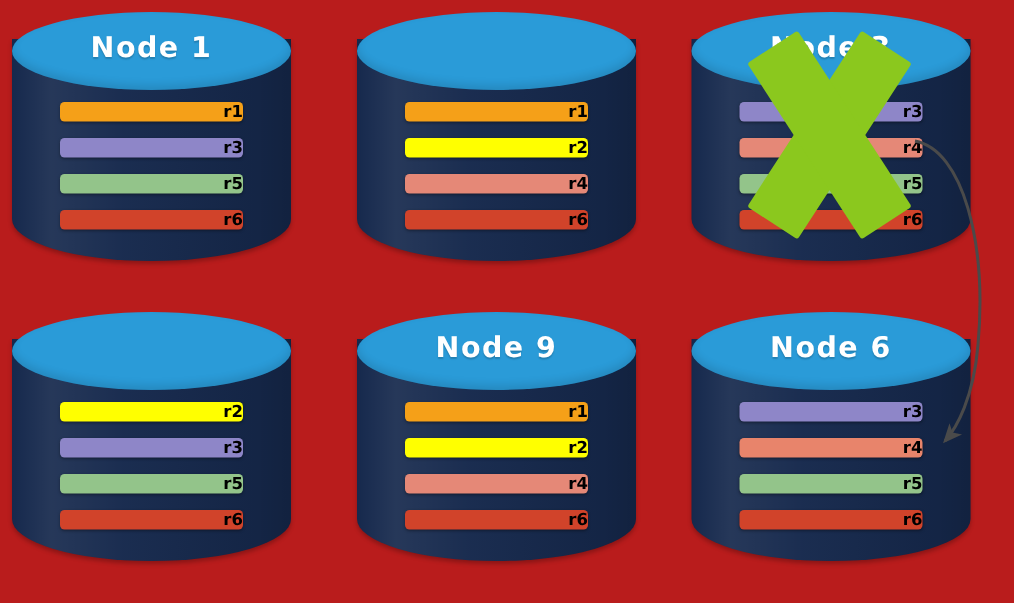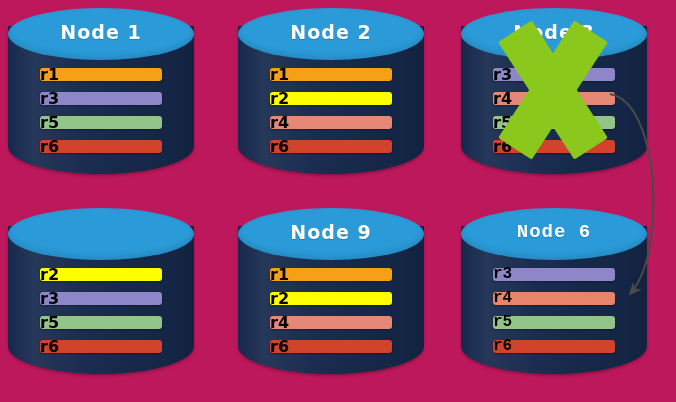--- a/index.html
+++ b/index.html
@@ -73,24 +73,24 @@
     left: 32px;
     top: 60px;
     width: 122px;
   }
   .bar {
     position: relative;
     height: 13px;
     margin-bottom: 11px;
     border-radius: 3px;
     color: #000000;
-    font-size: 16px;
+    font-size: 11px;
     font-weight: bold;
     line-height: 13px;
-    text-align: left;
+    text-align: right;
     box-shadow: 0 1px 2px rgba(0,0,0,0.35);
   }
   .bar:last-child { margin-bottom: 0; }
 
   
   .cross {
     position: absolute;
     left: 0; top: 0;
     width: 186px; height: 180px;
     pointer-events: none;
@@ -112,38 +112,37 @@
     left: 580px;
     top: 70px;
     width: 96px;
     height: 250px;
     pointer-events: none;
   }
 </style>
 </head>
 <body>
 
-<div id="canvas" style="background: #be185d;">
+<div id="canvas" style="background: #b91c1c;">
 
   <div class="node" style="left:8px; top:8px;">
     <div class="cyl-body"></div>
     <div class="cyl-top"></div>
     <div class="node-title">Node  1</div>
     <div class="bars">
       <div class="bar" style="background: rgb(245, 160, 24);">r1</div>
       <div class="bar" style="background: rgb(142, 134, 200);">r3</div>
       <div class="bar" style="background: rgb(147, 196, 138);">r5</div>
       <div class="bar" style="background: rgb(209, 67, 42);">r6</div>
     </div>
   </div>
 
   <div class="node" style="left:238px; top:8px;">
     <div class="cyl-body"></div>
     <div class="cyl-top"></div>
-    <div class="node-title">Node  2</div>
     <div class="bars">
       <div class="bar" style="background: rgb(245, 160, 24);">r1</div>
       <div class="bar" style="background: rgb(255, 255, 0);">r2</div>
       <div class="bar" style="background: rgb(229, 136, 119);">r4</div>
       <div class="bar" style="background: rgb(209, 67, 42);">r6</div>
     </div>
   </div>
 
   <div class="node" style="left:461px; top:8px;">
     <div class="cyl-body"></div>
@@ -177,21 +176,21 @@
     <div class="cyl-top"></div>
     <div class="node-title">Node  9</div>
     <div class="bars">
       <div class="bar" style="background: rgb(245, 160, 24);">r1</div>
       <div class="bar" style="background: rgb(255, 255, 0);">r2</div>
       <div class="bar" style="background: rgb(229, 136, 119);">r4</div>
       <div class="bar" style="background: rgb(209, 67, 42);">r6</div>
     </div>
   </div>
 
-  <div class="node" style="left:461px; top:208px;font-family:Liberation Mono, monospace;">
+  <div class="node" style="left:461px; top:208px;">
     <div class="cyl-body"></div>
     <div class="cyl-top"></div>
     <div class="node-title">Node  6</div>
     <div class="bars">
       <div class="bar" style="background: rgb(142, 134, 200);">r3</div>
       <div class="bar" style="background: rgb(232, 132, 107);">r4</div>
       <div class="bar" style="background: rgb(147, 196, 138);">r5</div>
       <div class="bar" style="background: rgb(209, 67, 42);">r6</div>
     </div>
   </div>

